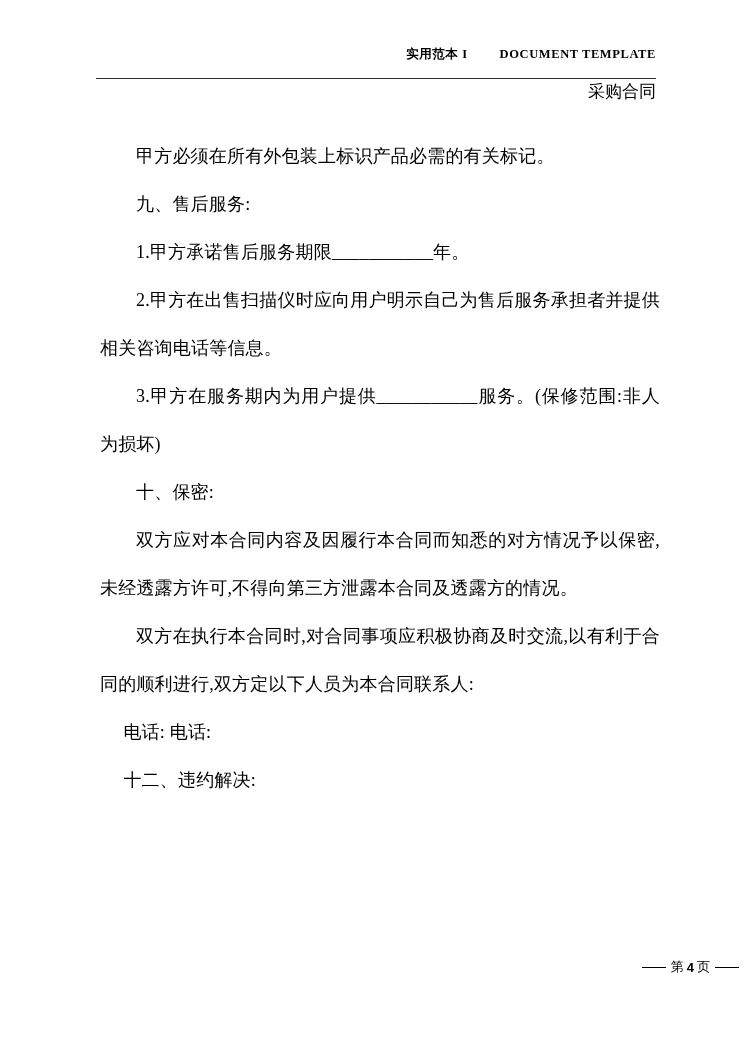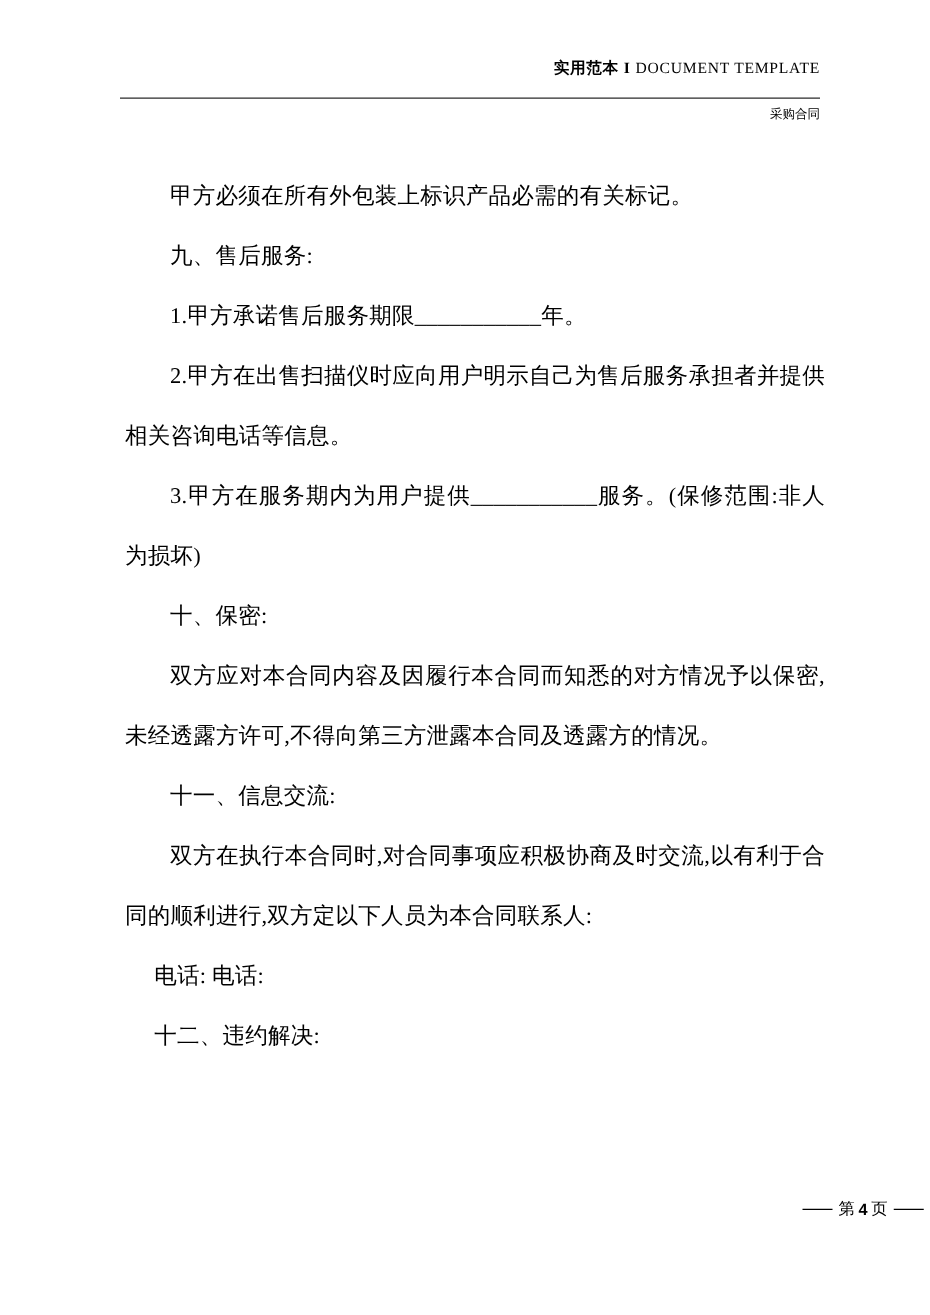--- a/index.html
+++ b/index.html
@@ -39,39 +39,40 @@
     font-weight: bold;
   }
   .header-sep {
     font-family: "Liberation Serif", serif;
     font-weight: bold;
     padding: 0 4px;
   }
   .header-en {
     font-family: "Liberation Serif", "DejaVu Serif", serif;
     font-size: 12.5px;
-    font-weight: normal;
+    font-weight: bold;
     letter-spacing: 0.6px;
+    margin-left: 28px;
   }
   .header-rule {
     position: absolute;
     top: 78px;
     left: 96px;
     right: 88px;
     height: 0;
     border-top: 1px solid #2b2b2b;
   }
   .header-line2 {
     position: absolute;
     top: 84px;
     left: 96px;
     right: 88px;
     text-align: right;
     font-family: "Liberation Sans", "DejaVu Sans", sans-serif;
-    font-size: 10px;
+    font-size: 17px;
     color: #000;
     line-height: 16px;
   }
 
   
   .body {
     position: absolute;
     top: 132px;
     left: 100px;
     width: 560px;
@@ -130,21 +131,20 @@
   <div class="header-line2">采购合同</div>
 
   <div class="body">
     <p class="para">甲方必须在所有外包装上标识产品必需的有关标记。</p>
     <p class="para">九、售后服务:</p>
     <p class="para">1.甲方承诺售后服务期限___________年。</p>
     <p class="para">2.甲方在出售扫描仪时应向用户明示自己为售后服务承担者并提供相关咨询电话等信息。</p>
     <p class="para">3.甲方在服务期内为用户提供___________服务。(保修范围:非人为损坏)</p>
     <p class="para">十、保密:</p>
     <p class="para">双方应对本合同内容及因履行本合同而知悉的对方情况予以保密,未经透露方许可,不得向第三方泄露本合同及透露方的情况。</p>
-    <p class="para">十一、信息交流:</p>
     <p class="para">双方在执行本合同时,对合同事项应积极协商及时交流,以有利于合同的顺利进行,双方定以下人员为本合同联系人:</p>
     <p class="para tight">电话:  电话:</p>
     <p class="para tight">十二、违约解决:</p>
   </div>
 
   <div class="footer">
     <span class="rule-left"></span><span class="pg">第</span><span class="pg num">4</span><span class="pg">页</span><span class="rule-right"></span>
   </div>
 
 </div>

